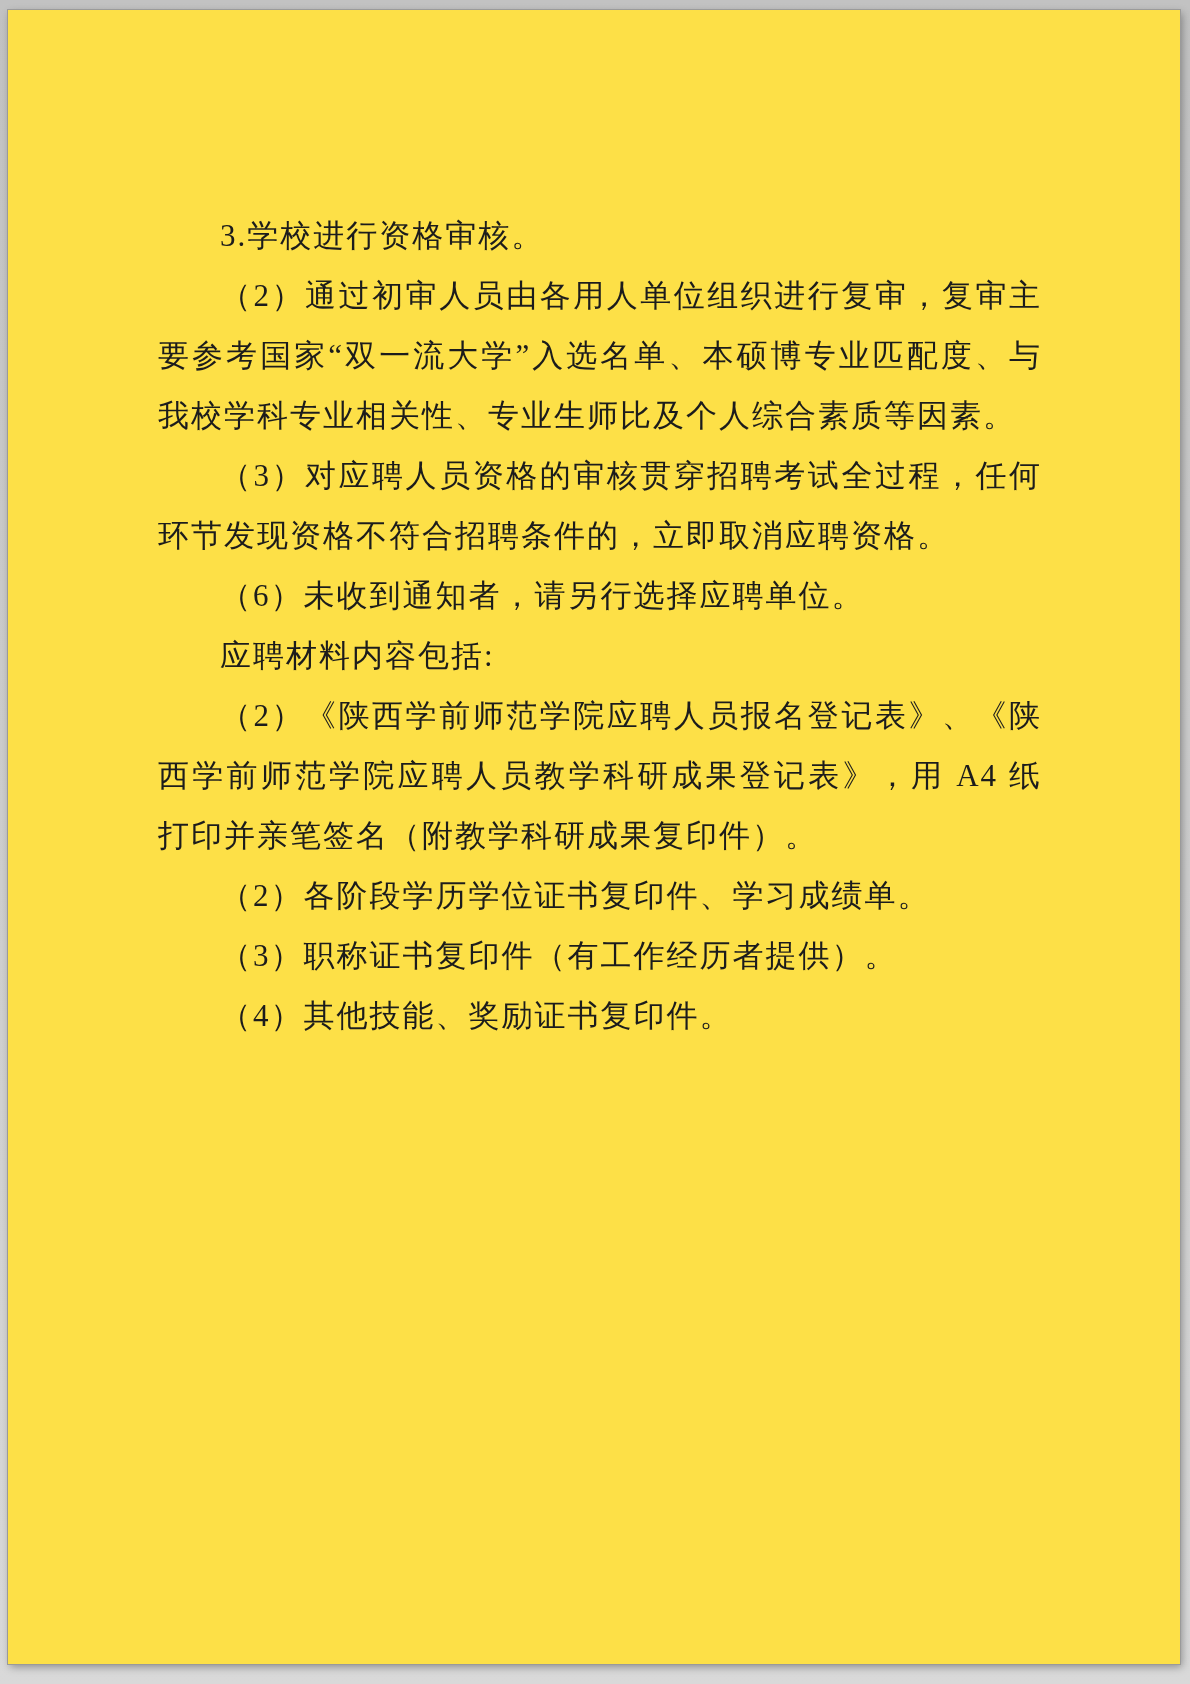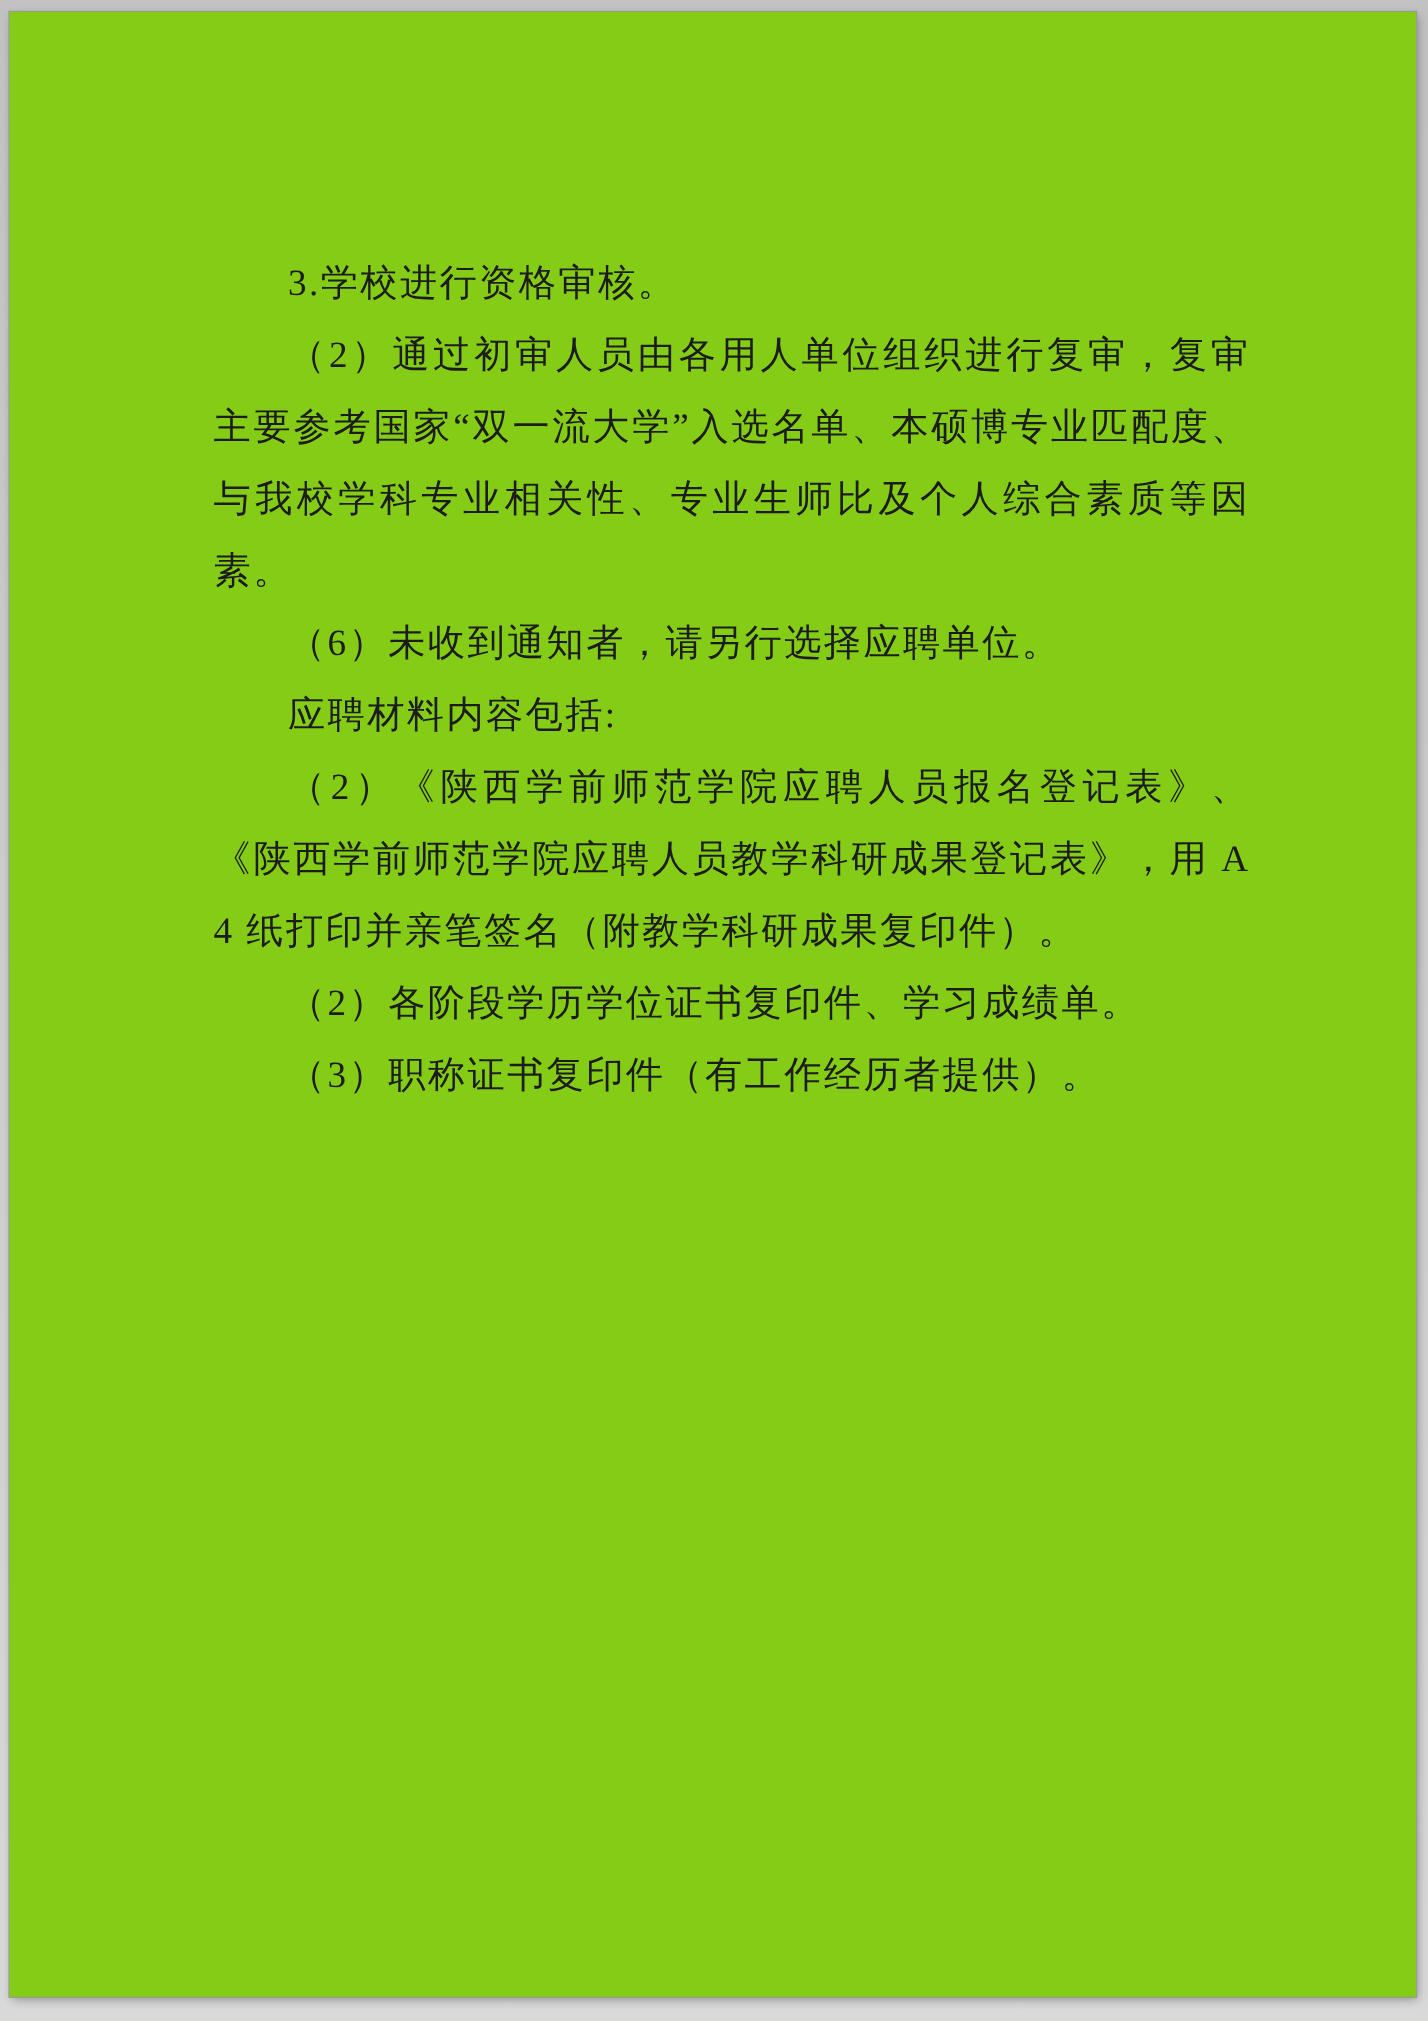--- a/index.html
+++ b/index.html
@@ -16,23 +16,22 @@
       position: relative;
       width: 1190px;
       height: 1684px;
     }
     .paper {
       position: absolute;
       left: 8px;
       top: 10px;
       right: 10px;
       bottom: 20px;
-      background: #84cc16;
+      background: #fde047;
       box-shadow: 0 0 0 1px #9a9a9a, 2px 3px 8px rgba(0,0,0,0.35);
-      padding-left: 20px;
     }
     .content {
       padding: 196px 138px 0 150px;
       font-size: 31px;
       line-height: 60px;
       letter-spacing: 2px;
       color: #1c1c1c;
     }
     .para {
       margin: 0;
@@ -45,20 +44,22 @@
     }
   </style>
 </head>
 <body>
 
 <div class="viewer">
   <div class="paper">
     <div class="content">
         <p class="para">3.学校进行资格审核。</p>
         <p class="para">（2）通过初审人员由各用人单位组织进行复审，复审主要参考国家“双一流大学”入选名单、本硕博专业匹配度、与我校学科专业相关性、专业生师比及个人综合素质等因素。</p>
+        <p class="para">（3）对应聘人员资格的审核贯穿招聘考试全过程，任何环节发现资格不符合招聘条件的，立即取消应聘资格。</p>
         <p class="para">（6）未收到通知者，请另行选择应聘单位。</p>
         <p class="para">应聘材料内容包括:</p>
         <p class="para">（2）《陕西学前师范学院应聘人员报名登记表》、《陕西学前师范学院应聘人员教学科研成果登记表》，用 A4 纸打印并亲笔签名（附教学科研成果复印件）。</p>
         <p class="para">（2）各阶段学历学位证书复印件、学习成绩单。</p>
         <p class="para">（3）职称证书复印件（有工作经历者提供）。</p>
+        <p class="para">（4）其他技能、奖励证书复印件。</p>
       </div>
   </div>
 </div>
 
 </body></html>

